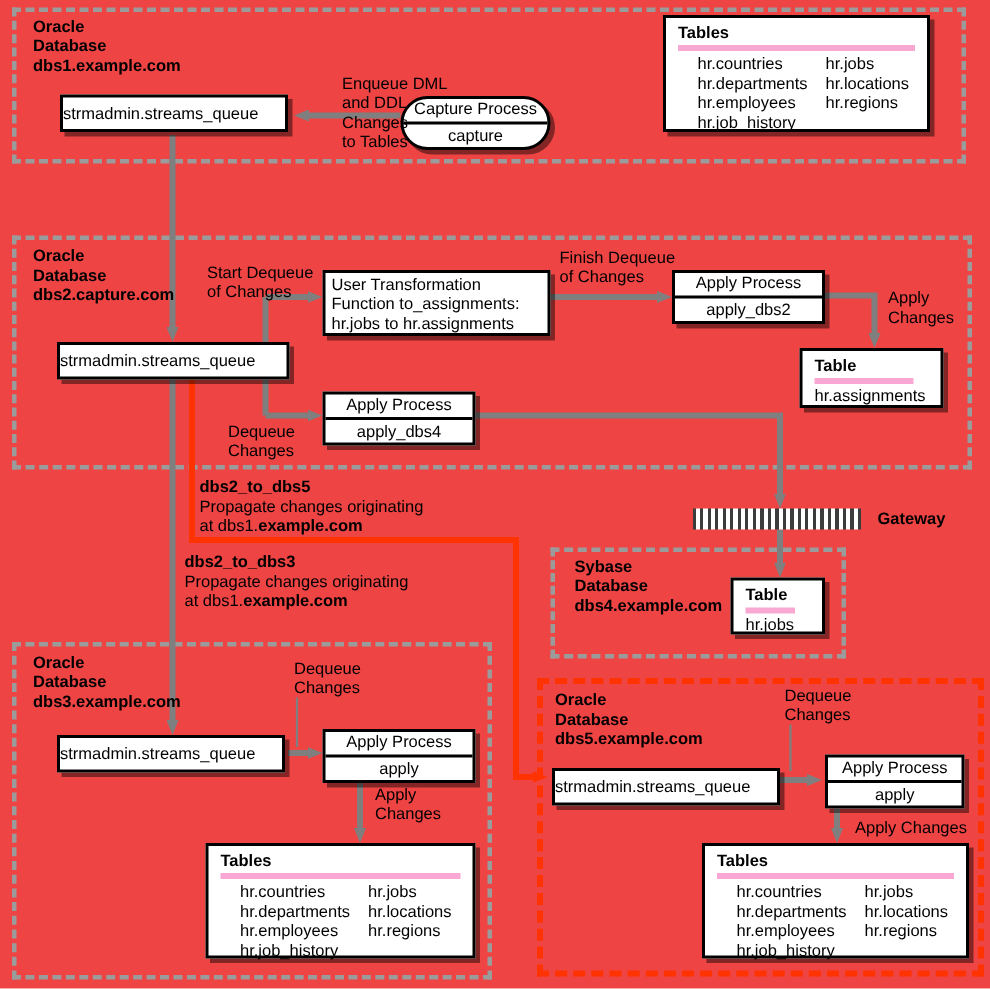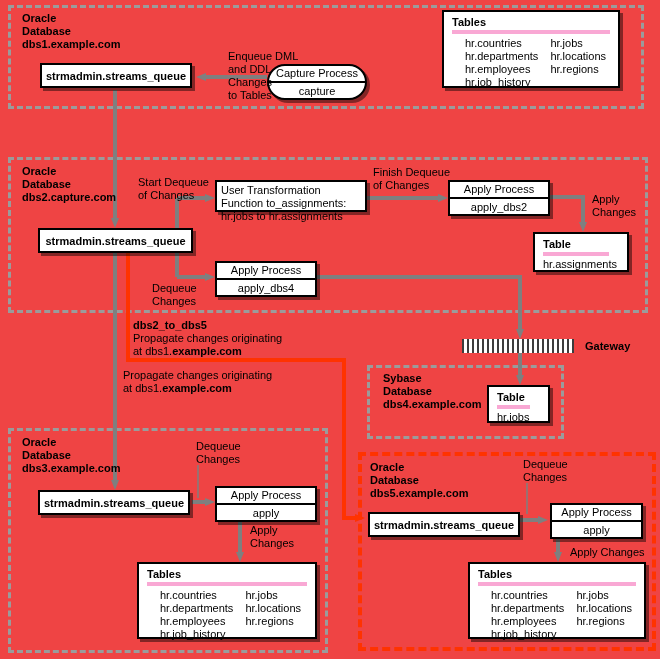--- a/index.html
+++ b/index.html
@@ -3,21 +3,21 @@
 <meta charset="utf-8">
 <style>
   html,body{margin:0;padding:0;background:#fff;}
   #stage{position:relative;width:660px;height:659px;background:#ef4444;
          font-family:"Liberation Sans",sans-serif;font-size:11px;color:#000;overflow:hidden;}
   .dashed-box{position:absolute;border:3px dashed #9b9b9b;z-index:0;background:transparent;}
   .red-dashed{border:4px dashed #ff3300;}
   svg.wires{position:absolute;left:0;top:0;z-index:1;}
   .node{position:absolute;background:#fff;border:2px solid #000;
         box-shadow:3px 3px 0 rgba(0,0,0,0.45);z-index:2;box-sizing:border-box;}
-  .queue{display:flex;align-items:center;justify-content:center;text-align:center;font-weight:bold;}
+  .queue{display:flex;align-items:center;justify-content:flex-start;text-align:center;}
   .proc .t{text-align:center;border-bottom:2px solid #000;padding:1px 3px 2px;}
   .proc .n{text-align:center;padding:2px 3px 1px;}
   .tbl .h{font-weight:bold;margin:4px 8px 0;border-bottom:4px solid #f9a8d4;padding-bottom:2px;}
   .tbl .h.short{margin-right:18px;}
   .tbl .cols{display:flex;gap:12px;padding:3px 21px;line-height:13px;}
   .lbl{position:absolute;line-height:13px;white-space:nowrap;z-index:3;}
   .b{font-weight:bold;}
   .hatch{position:absolute;z-index:2;background:repeating-linear-gradient(90deg,#3c3c3c 0 2px,#fff 2px 5px);}
 </style>
 </head>
@@ -115,21 +115,21 @@
       <div>dbs2.capture.com</div>
   </div>
   <div class="lbl" style="left:138px;top:176px;">
     <div>Start Dequeue</div>
       <div>of Changes</div>
   </div>
   <div class="lbl" style="left:373px;top:166px;">
     <div>Finish Dequeue</div>
       <div>of Changes</div>
   </div>
-  <div class="node" style="left:215px;top:180px;width:152px;height:32px;padding:2px 4px;line-height:13px;">
+  <div class="node" style="left:215px;top:180px;width:152px;height:44px;padding:2px 4px;line-height:13px;">
     <div>User Transformation</div>
       <div>Function to_assignments:</div>
       <div>hr.jobs to hr.assignments</div>
   </div>
   <div class="node proc" style="left:448px;top:180px;width:102px;">
     <div class="t">Apply Process</div>
     <div class="n">apply_dbs2</div>
   </div>
   <div class="lbl" style="left:592px;top:193px;">
     <div>Apply</div>
@@ -150,20 +150,21 @@
     <div>Dequeue</div>
       <div>Changes</div>
   </div>
 
   <div class="lbl" style="left:133px;top:319px;">
     <div class="b">dbs2_to_dbs5</div>
     <div>Propagate changes originating</div>
     <div><span>at dbs1.</span><span class="b">example.com</span></div>
   </div>
   <div class="lbl" style="left:123px;top:369px;">
+    <div class="b">dbs2_to_dbs3</div>
     <div>Propagate changes originating</div>
     <div><span>at dbs1.</span><span class="b">example.com</span></div>
   </div>
 
   <div class="hatch" style="left:462px;top:339px;width:112px;height:14px;"></div>
   <div class="lbl b" style="left:585px;top:340px;">Gateway</div>
 
   <div class="lbl b" style="left:383px;top:372px;">
     <div>Sybase</div>
       <div>Database</div>

